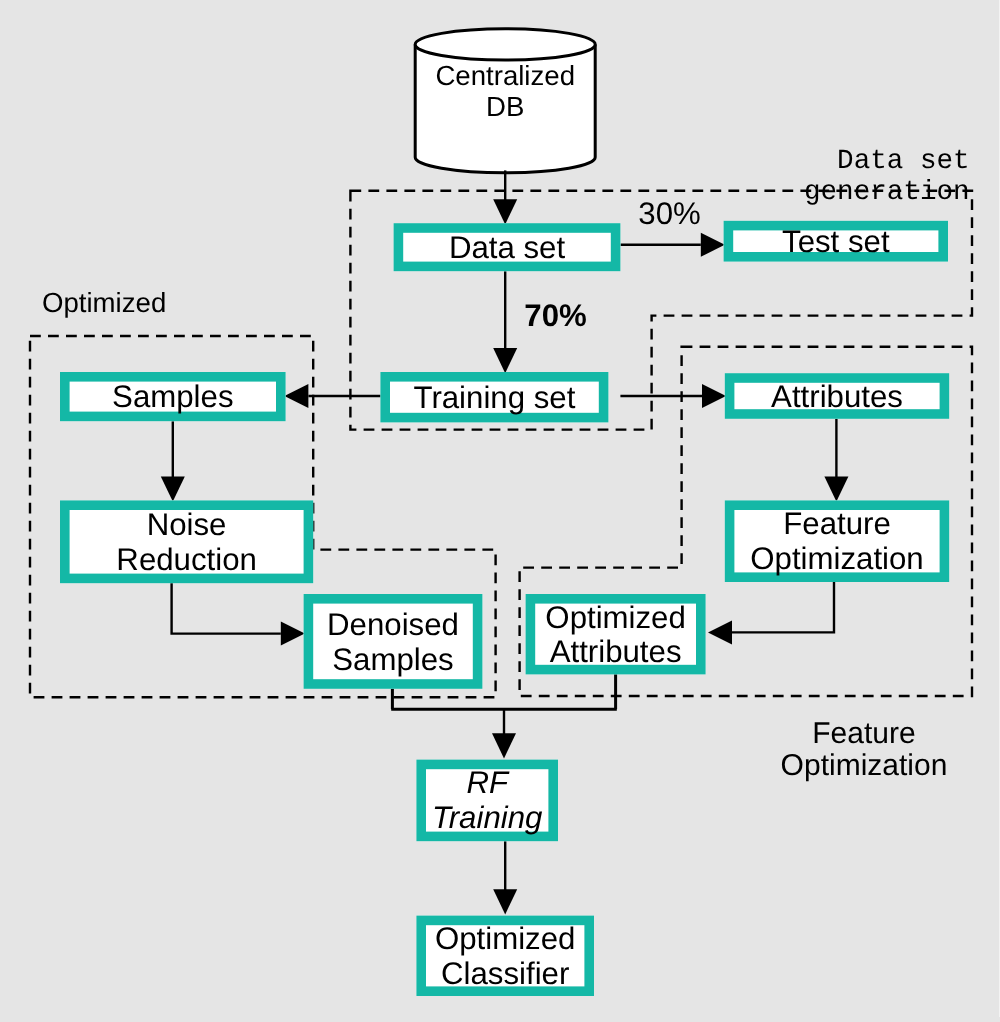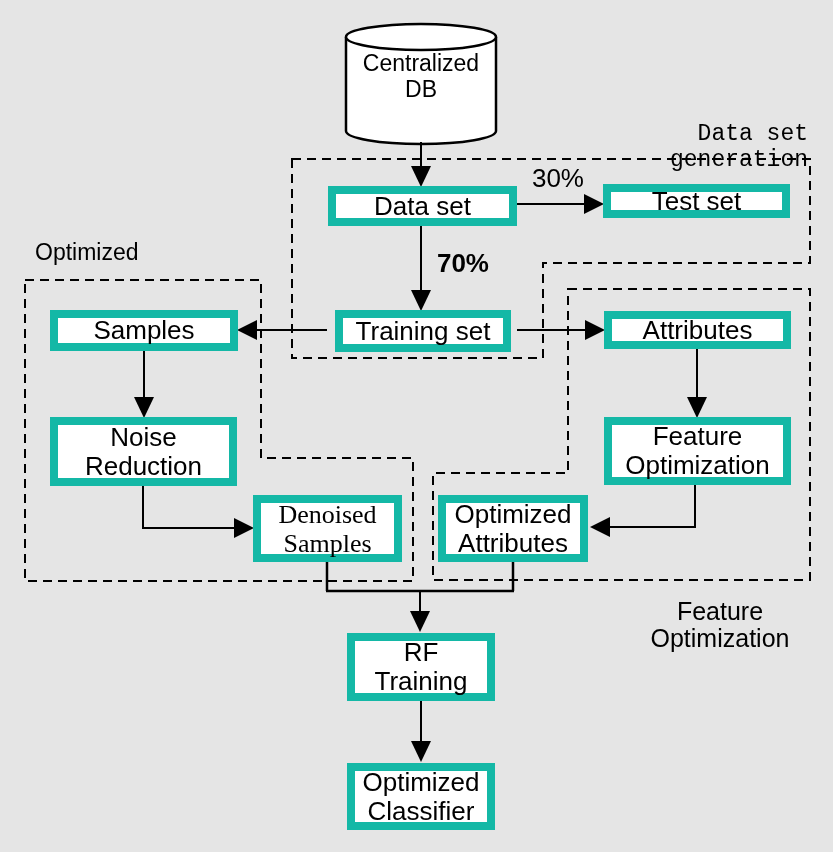--- a/index.html
+++ b/index.html
@@ -153,39 +153,39 @@
     </g>
   </svg>
 
   <div class="cyl-text">Centralized
 DB</div>
 
   <div class="node" style="left:328px; top:186px; width:189px; height:40px;">Data set</div>
 
   <div class="node" style="left:603px; top:184px; width:187px; height:34px;">Test set</div>
 
-  <div class="node" style="left:335px; top:310px; width:176px; height:42px;">Training set</div>
+  <div class="node" style="left:317px; top:310px; width:190px; height:42px;">Training set</div>
 
   <div class="node" style="left:50px; top:310px; width:188px; height:41px;">Samples</div>
 
   <div class="node" style="left:604px; top:311px; width:187px; height:38px;">Attributes</div>
 
-  <div class="node" style="left:50px; top:417px; width:187px; height:69px;">Noise
+  <div class="node" style="left:50px; top:417px; width:211px; height:69px;">Noise
 Reduction</div>
 
   <div class="node" style="left:604px; top:417px; width:187px; height:68px;">Feature
 Optimization</div>
 
-  <div class="node" style="left:253px; top:495px; width:149px; height:67px;font-family:Liberation Serif, serif;">Denoised
+  <div class="node" style="left:253px; top:495px; width:149px; height:79px;">Denoised
 Samples</div>
 
   <div class="node" style="left:438px; top:495px; width:150px; height:67px;">Optimized
 Attributes</div>
 
-  <div class="node" style="left:347px; top:633px; width:148px; height:68px;">RF
+  <div class="node" style="left:347px; top:633px; width:118px; height:68px;font-style:italic;">RF
 Training</div>
 
   <div class="node" style="left:347px; top:763px; width:148px; height:67px;">Optimized
 Classifier</div>
 
   <div class="lbl lbl-region" style="left:555px; top:121px; width:253px; text-align:right;font-family:Liberation Mono, monospace;">Data set generation</div>
 
   <div class="lbl lbl-region" style="left:35px; top:239px;">Optimized</div>
 
   <div class="lbl" style="left:630px; top:598px; width:180px; text-align:center; font-size:25px; line-height:27px;">Feature

